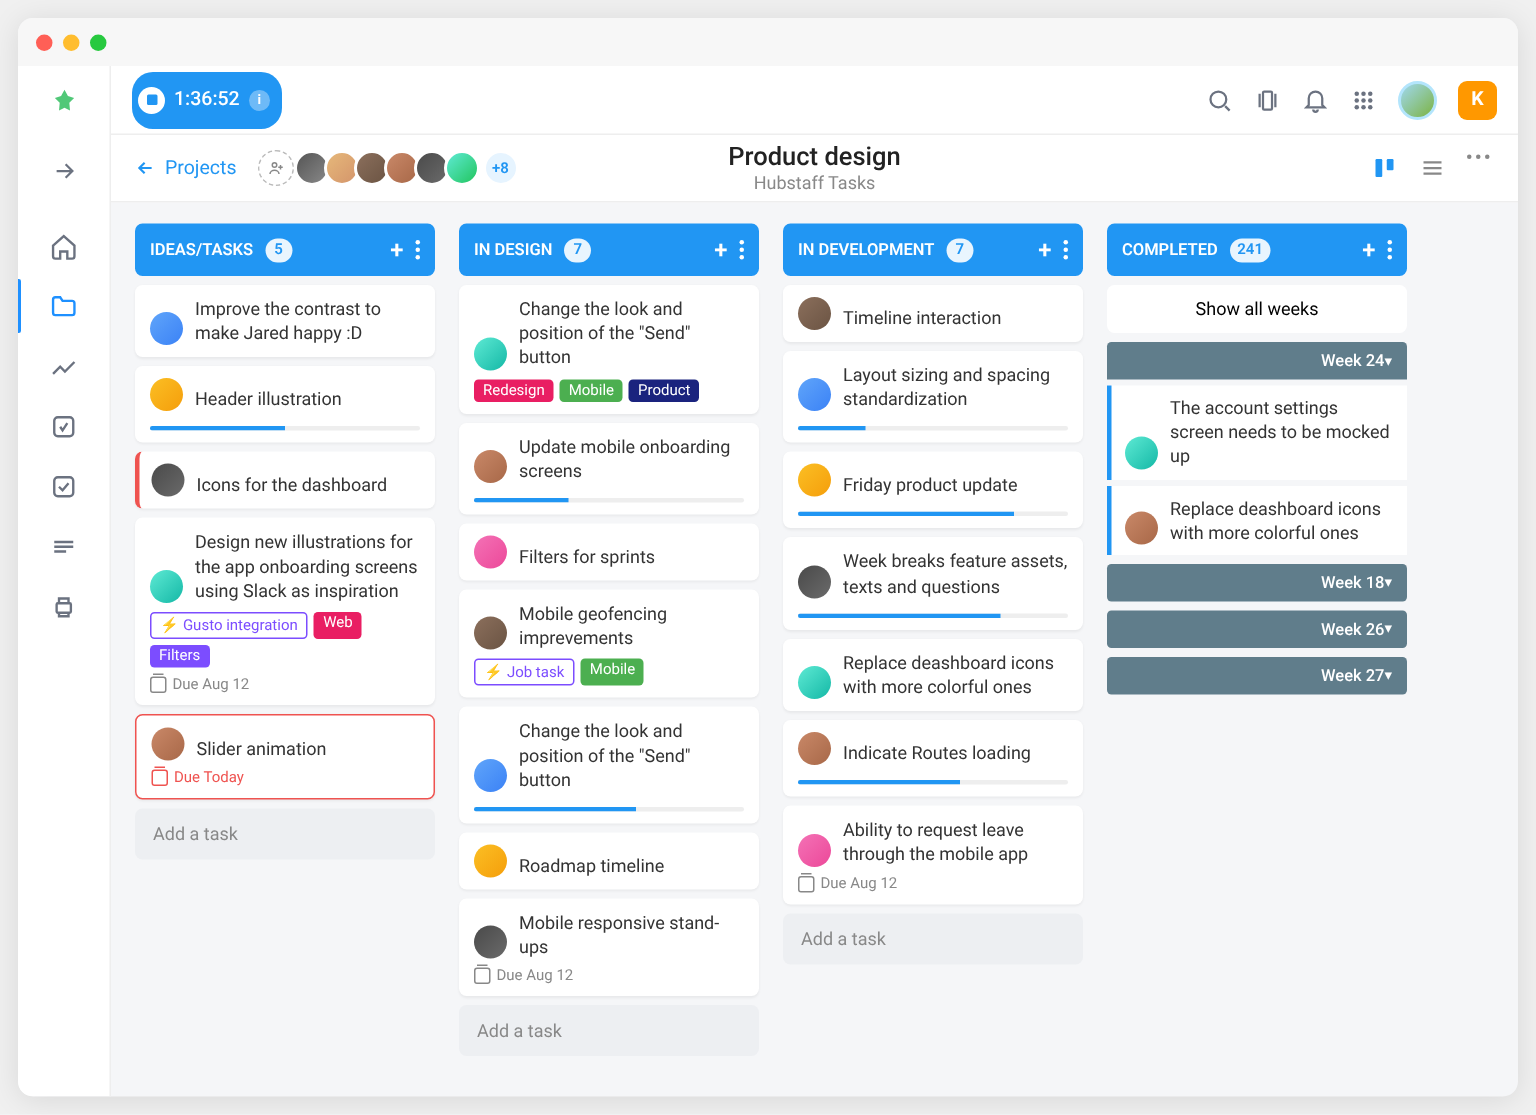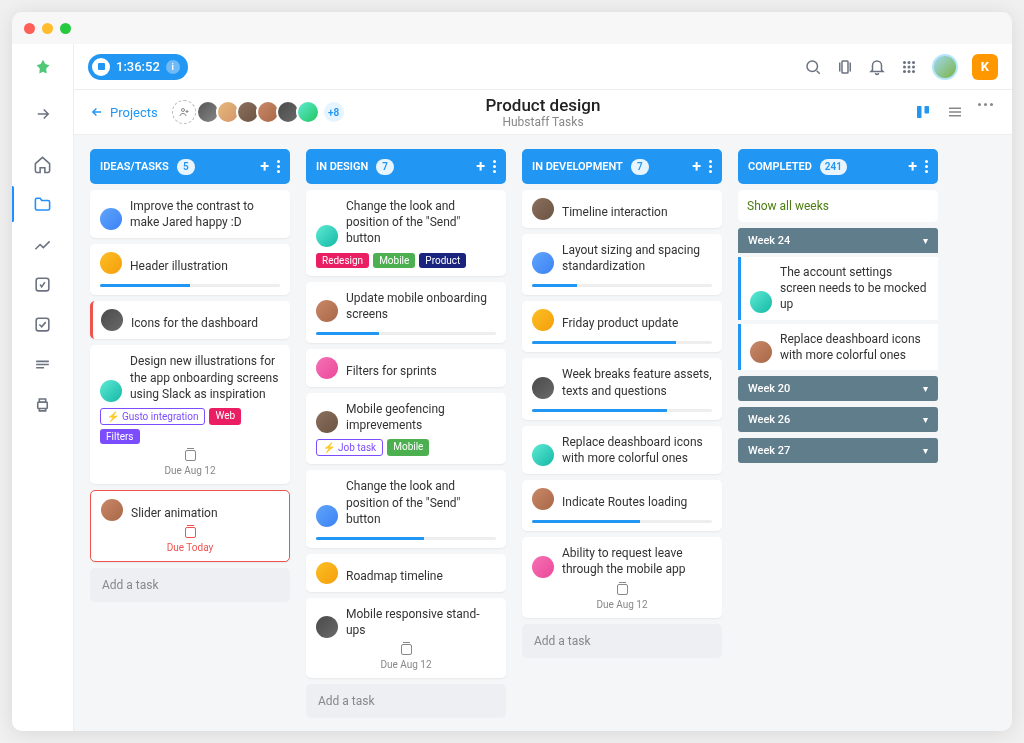--- a/index.html
+++ b/index.html
@@ -11,21 +11,21 @@
 .tl-yellow { background: #ffbd2e; }
 .tl-green { background: #27c93f; }
 .app { flex: 1; display: flex; overflow: hidden; }
 .sidebar { width: 62px; background: #fff; border-right: 1px solid #eee; display: flex; flex-direction: column; align-items: center; padding-top: 14px; gap: 20px; }
 .sidebar-logo { width: 22px; height: 22px; color: #51c878; }
 .sidebar-item { width: 20px; height: 20px; color: #6b7280; display: flex; align-items: center; justify-content: center; cursor: pointer; position: relative; }
 .sidebar-item.active { color: #1e90ff; }
 .sidebar-item.active::before { content:''; position:absolute; left:-22px; top:-8px; bottom:-8px; width:3px; background:#1e90ff; border-radius:2px; }
 .main { flex: 1; display: flex; flex-direction: column; overflow: hidden; }
 .topbar { height: 46px; background: #fff; border-bottom: 1px solid #eee; display: flex; align-items: center; padding: 0 14px; gap: 14px; }
-.timer-pill { display: flex; align-items: center; background: #2196f3; color: #fff; border-radius: 14px; height: 26px; padding: 0 8px 0 4px; gap: 6px; font-size: 13px; font-weight: 500; }
+.timer-pill { display: flex; align-items: center; background: #2196f3; color: #fff; border-radius: 14px; height: 38px; padding: 0 8px 0 4px; gap: 6px; font-size: 13px; font-weight: 500; }
 .timer-stop { width: 18px; height: 18px; background: #fff; border-radius: 50%; display: flex; align-items: center; justify-content: center; }
 .timer-stop div { width: 7px; height: 7px; background: #2196f3; border-radius: 1px; }
 .timer-info { width: 14px; height: 14px; background: rgba(255,255,255,0.35); border-radius: 50%; display:flex;align-items:center;justify-content:center;font-size:9px;font-weight:700; }
 .topbar-spacer { flex: 1; }
 .topbar-icon { width: 18px; height: 18px; color: #6b7280; cursor: pointer; }
 .topbar-avatar { width: 26px; height: 26px; border-radius: 50%; overflow: hidden; background: linear-gradient(135deg,#a0d8ef,#7cb342); border:2px solid #b3e5fc; }
 .topbar-badge { width: 26px; height: 26px; border-radius: 6px; background: #ff9800; color:#fff; display:flex; align-items:center; justify-content:center; font-weight:700; font-size:13px; }
 .header { background: #fff; border-bottom: 1px solid #eee; padding: 10px 16px 10px 16px; display: flex; align-items: center; position: relative; }
 .back-link { display: flex; align-items: center; gap: 6px; color: #2196f3; font-size: 13px; cursor: pointer; }
 .avatars { display: flex; align-items: center; margin-left: 14px; }
@@ -51,27 +51,27 @@
 .hdots span { width:3px;height:3px;background:currentColor;border-radius:50%; }
 .card { background:#fff; border-radius:5px; margin-top:6px; padding:8px 10px; box-shadow: 0 1px 2px rgba(0,0,0,0.06); }
 .card-row { display:flex; gap:8px;align-items:flex-end; }
 .card-avatar { width:22px;height:22px;border-radius:50%;flex-shrink:0;overflow:hidden; }
 .card-text { font-size:12px; color:#333; line-height:1.35; }
 .tags { display:flex; gap:4px; margin-top:6px; flex-wrap:wrap; }
 .tag { font-size:10px; padding:2px 6px; border-radius:3px; color:#fff; }
 .tag-outline { background:#fff; border:1px solid; }
 .progress { height:3px; background:#eee; border-radius:2px; margin-top:10px; overflow:hidden; }
 .progress-fill { height:100%; background:#2196f3; }
-.due { display:flex; align-items:center; gap:4px; font-size:10px; color:#888; margin-top:6px;flex-direction:column; }
+.due { display:flex; align-items:center; gap:4px; font-size:10px; color:#888; margin-top:6px; }
 .due-red { color:#ef5350; }
 .card.selected { border:1.5px solid #ef5350; }
 .card.accent-red { border-left:3px solid #ef5350; padding-left:8px; }
 .add-task { background:#edeff2; border-radius:5px; margin-top:6px; padding:10px 12px; font-size:12px; color:#888; cursor:text; }
-.show-all { background:#fff; border-radius:5px; margin-top:6px; padding:9px; font-size:12px; color:#4d7c0f; cursor:pointer; }
-.week-header { background:#607d8b; color:#fff; border-radius:3px; padding:6px 10px; font-size:11px; font-weight:500; display:flex; align-items:center; justify-content:space-between; margin-top:6px; cursor:pointer; }
+.show-all { background:#fff; border-radius:5px; margin-top:6px; padding:9px; text-align:center; font-size:12px; color:#000000; cursor:pointer; }
+.week-header { background:#607d8b; color:#fff; border-radius:3px; padding:6px 10px; font-size:11px; font-weight:500; display:flex; align-items:center; justify-content:flex-end; margin-top:6px; cursor:pointer; }
 .week-header.first { margin-top:6px; border-radius:3px 3px 0 0; }
 .completed-card { background:#fff; border-left:3px solid #2196f3; margin-top:4px; padding:7px 9px; display:flex; gap:8px; align-items:flex-end; }
 .chev { font-size:10px; }
 .calendar-icon { width:11px;height:11px;border:1.2px solid currentColor;border-radius:2px;position:relative;display:inline-block; }
 .calendar-icon::before { content:'';position:absolute;top:-3px;left:1px;right:1px;height:1.2px;background:currentColor; }
 svg { display:block; }
 </style>
 </head>
 <body>
 
@@ -465,21 +465,21 @@
             </div>
             <div class="completed-card">
               <div class="card-avatar" style="background:linear-gradient(135deg,#5eead4,#14b8a6);"></div>
               <div class="card-text">The account settings screen needs to be mocked up</div>
             </div>
             <div class="completed-card">
               <div class="card-avatar" style="background:linear-gradient(135deg,#c98868,#a86848);"></div>
               <div class="card-text">Replace deashboard icons with more colorful ones</div>
             </div>
             <div class="week-header">
-              <span>Week 20</span>
+              <span>Week 18</span>
               <span class="chev">▾</span>
             </div>
             <div class="week-header">
               <span>Week 26</span>
               <span class="chev">▾</span>
             </div>
             <div class="week-header">
               <span>Week 27</span>
               <span class="chev">▾</span>
             </div>

